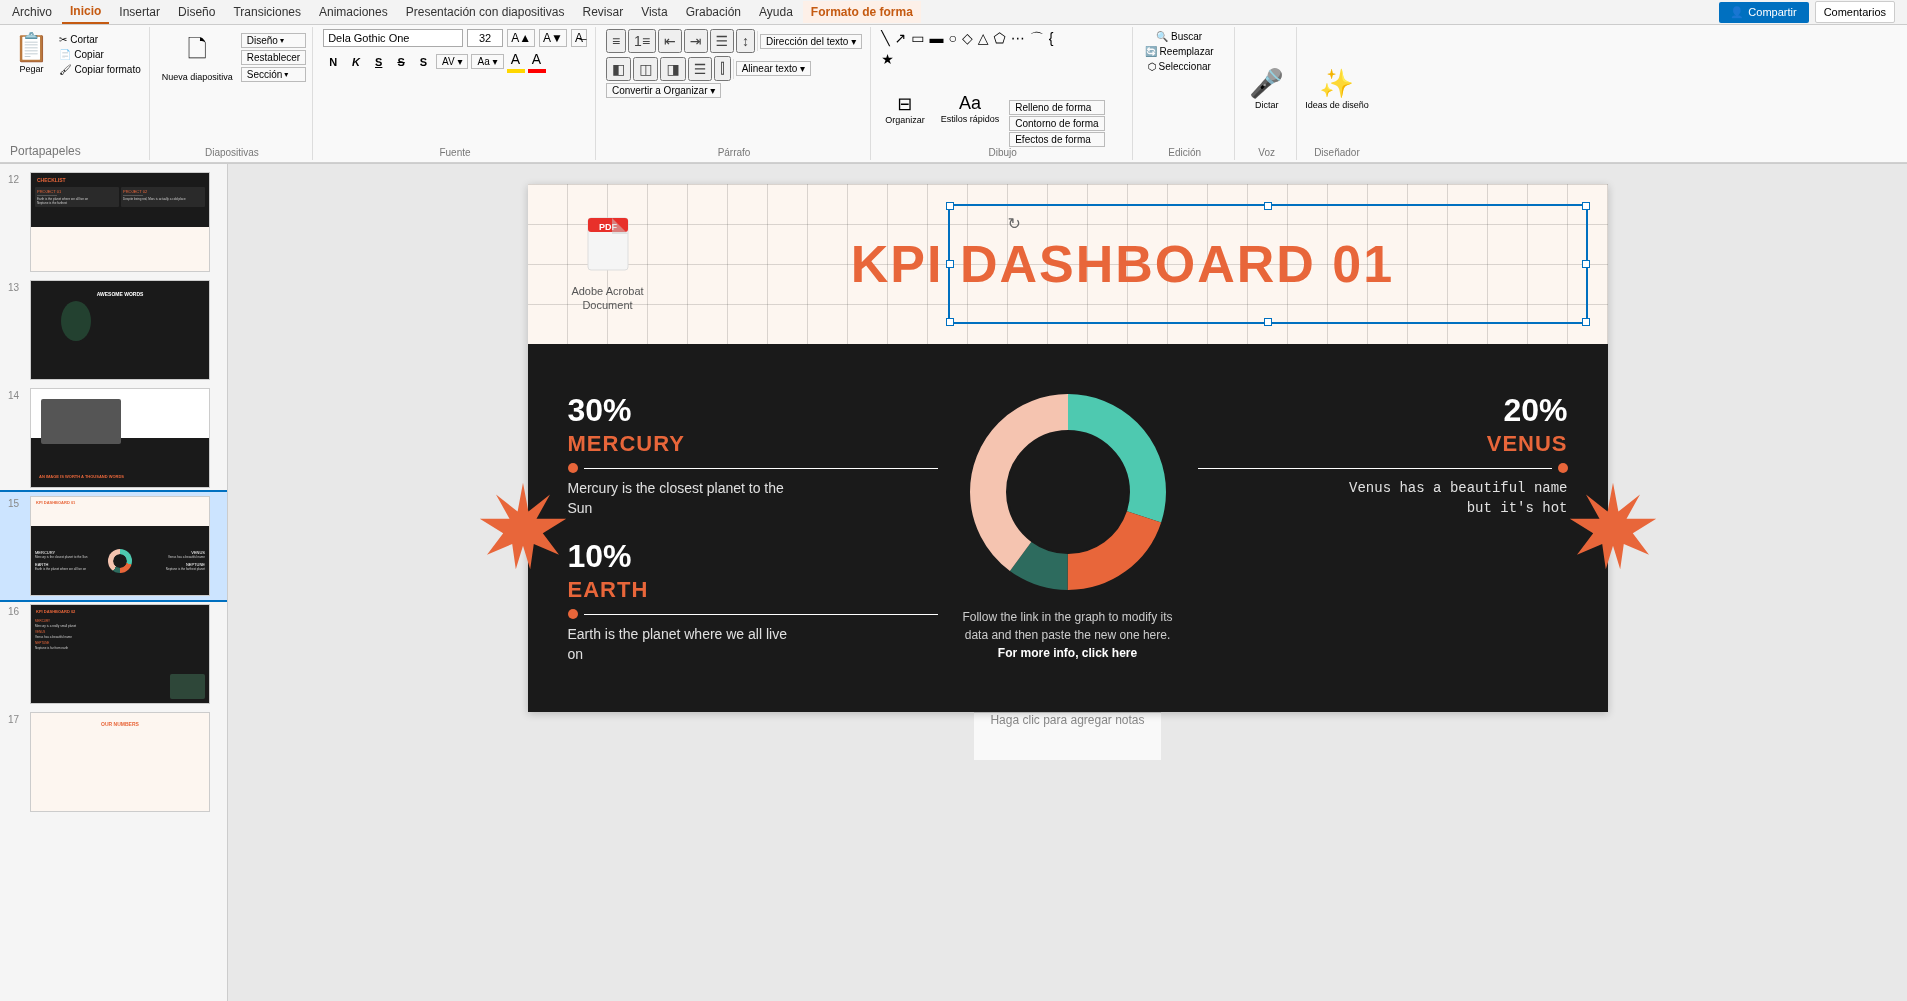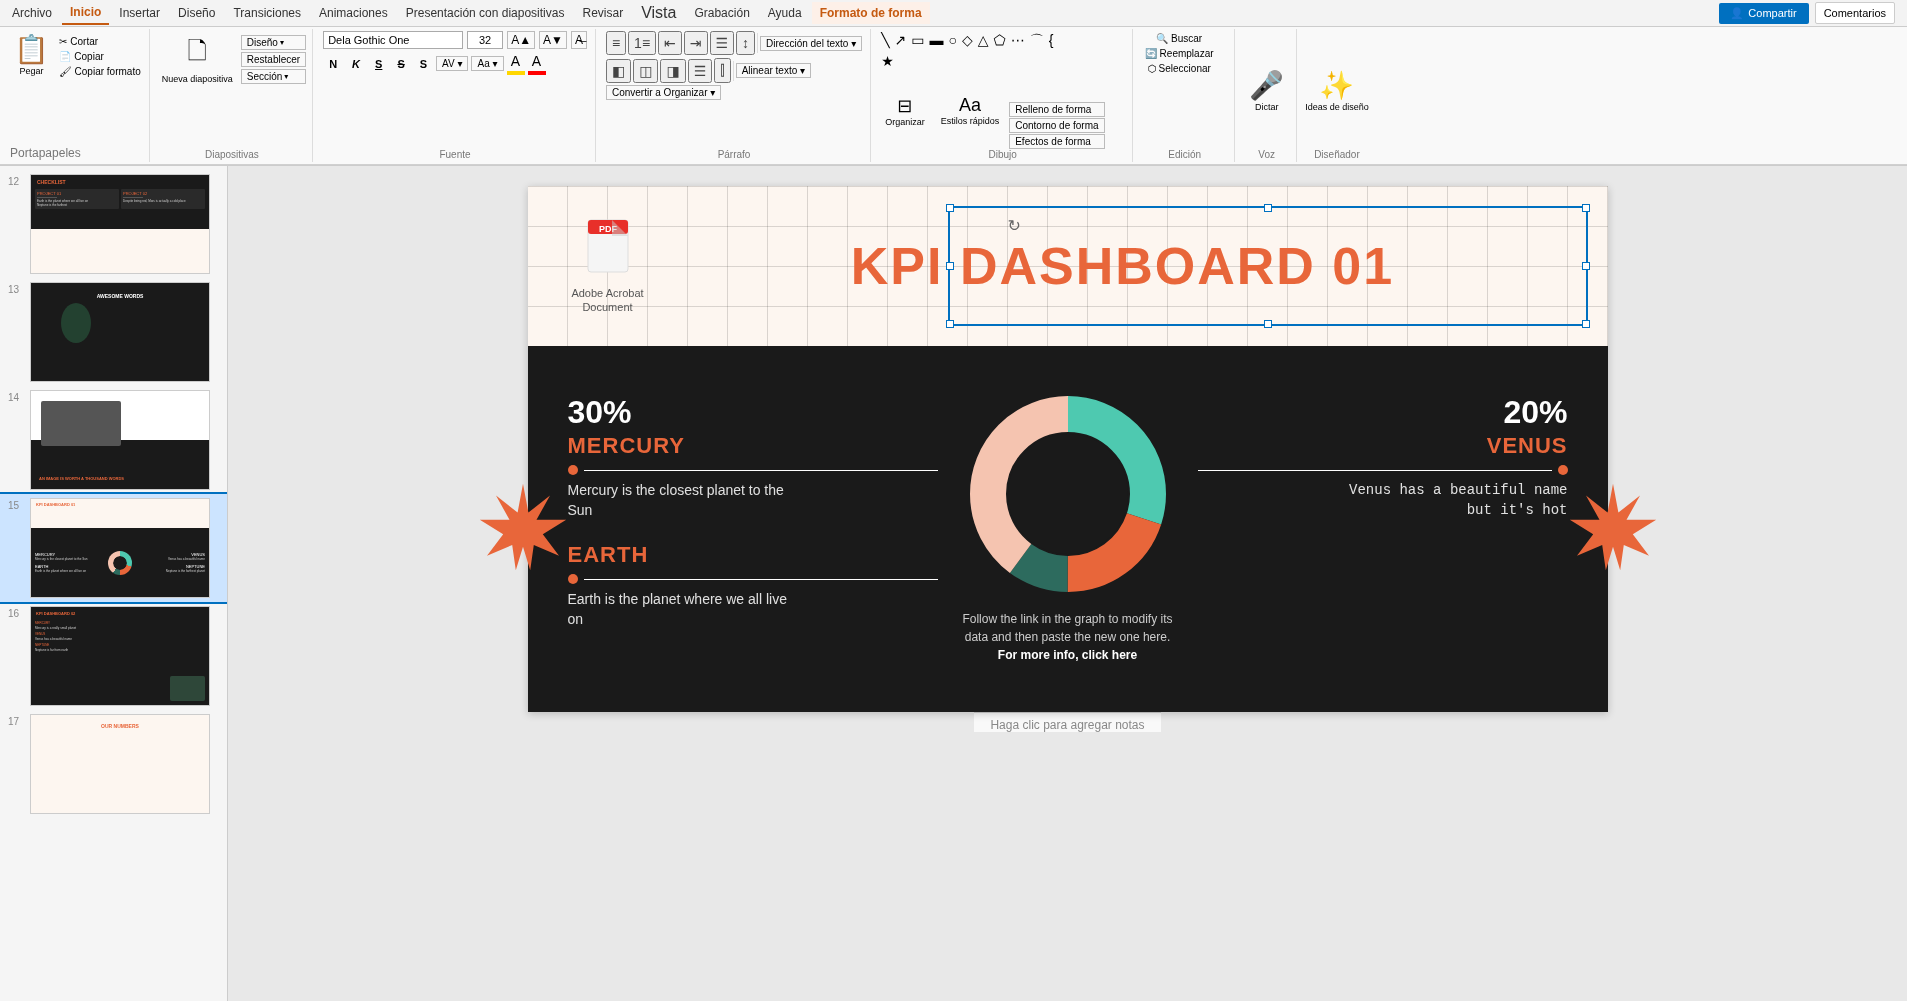--- a/index.html
+++ b/index.html
@@ -17,21 +17,21 @@
     
     .slides-panel { width: 228px; background: #f5f5f5; border-right: 1px solid #ccc; overflow-y: auto; padding: 4px 0; }
     .slide-thumb { display: flex; align-items: flex-start; padding: 4px 8px; cursor: pointer; gap: 6px; }
     .slide-num { font-size: 10px; color: #888; min-width: 16px; padding-top: 2px; }
     .slide-preview { width: 180px; height: 100px; border: 1px solid #ccc; overflow: hidden; background: white; position: relative; flex-shrink: 0; }
 
     
     .canvas-area { flex: 1; display: flex; flex-direction: column; background: #e8e8e8; overflow: hidden; }
     .canvas-scroll { flex: 1; overflow: auto; display: flex; flex-direction: column; align-items: center; padding: 20px; }
     .slide-canvas { width: 1080px; background: white; position: relative; box-shadow: 0 2px 8px rgba(0,0,0,0.2); }
-    .notes-bar { height: 20px; background: #f9f9f9; border-top: 1px solid #ccc; display: flex; align-items: flex-end; padding: 0 16px; font-size: 12px; color: #888; }
+    .notes-bar { height: 48px; background: #f9f9f9; border-top: 1px solid #ccc; display: flex; align-items: flex-start; padding: 0 16px; font-size: 12px; color: #888; }
     .status-bar { height: 28px; background: #f3f3f3; border-top: 1px solid #ccc; display: flex; align-items: center; padding: 0 12px; font-size: 11px; color: #555; justify-content: space-between; }
     .status-right { display: flex; align-items: center; gap: 12px; }
     .zoom-btn { font-size: 11px; padding: 2px 6px; background: transparent; border: none; cursor: pointer; }
 
     
     .slide-top { background: #fdf6f0; padding: 20px 40px 20px; display: flex; align-items: center; gap: 30px; min-height: 160px; position: relative; }
     .slide-top::before { content: ''; position: absolute; top: 0; left: 0; right: 0; bottom: 0; background-image: 
       repeating-linear-gradient(0deg, transparent, transparent 39px, rgba(0,0,0,0.08) 39px, rgba(0,0,0,0.08) 40px),
       repeating-linear-gradient(90deg, transparent, transparent 39px, rgba(0,0,0,0.08) 39px, rgba(0,0,0,0.08) 40px);
     }
@@ -84,21 +84,21 @@
   <div style="display:flex; align-items:center; background:#f3f3f3; border-bottom:1px solid #ccc; padding:0 4px; justify-content:space-between;">
     <div style="display:flex; align-items:center; gap:2px;">
       <span class="ribbon-tab" style="font-size:12px;padding:4px 8px;cursor:pointer;color:#333;">Archivo</span>
       <span class="ribbon-tab active" style="font-size:12px;padding:4px 8px;cursor:pointer;color:#c55a11;border-bottom:2px solid #c55a11;font-weight:600;">Inicio</span>
       <span class="ribbon-tab" style="font-size:12px;padding:4px 8px;cursor:pointer;color:#333;">Insertar</span>
       <span class="ribbon-tab" style="font-size:12px;padding:4px 8px;cursor:pointer;color:#333;">Diseño</span>
       <span class="ribbon-tab" style="font-size:12px;padding:4px 8px;cursor:pointer;color:#333;">Transiciones</span>
       <span class="ribbon-tab" style="font-size:12px;padding:4px 8px;cursor:pointer;color:#333;">Animaciones</span>
       <span class="ribbon-tab" style="font-size:12px;padding:4px 8px;cursor:pointer;color:#333;">Presentación con diapositivas</span>
       <span class="ribbon-tab" style="font-size:12px;padding:4px 8px;cursor:pointer;color:#333;">Revisar</span>
-      <span class="ribbon-tab" style="font-size:16px;padding:4px 8px;cursor:pointer;color:#333;">Vista</span>
+      <span class="ribbon-tab" style="font-size:12px;padding:4px 8px;cursor:pointer;color:#333;">Vista</span>
       <span class="ribbon-tab" style="font-size:12px;padding:4px 8px;cursor:pointer;color:#333;">Grabación</span>
       <span class="ribbon-tab" style="font-size:12px;padding:4px 8px;cursor:pointer;color:#333;">Ayuda</span>
       <span class="ribbon-tab" style="font-size:12px;padding:4px 8px;cursor:pointer;color:#c55a11;background:#fdf0e8;font-weight:600;">Formato de forma</span>
     </div>
     <div style="display:flex; align-items:center; gap:6px; padding-right:8px;">
       <button style="background:#0070c0;color:white;font-size:11px;padding:4px 12px;border:none;cursor:pointer;border-radius:2px;display:flex;align-items:center;gap:4px;">
         <span>👤</span>
         <span>Compartir</span>
       </button>
       <button style="font-size:11px;padding:4px 8px;border:1px solid #ccc;background:white;cursor:pointer;border-radius:2px;">Comentarios</button>
@@ -434,20 +434,21 @@
                 <div class="kpi-percent">30%</div>
                 <div class="kpi-name">MERCURY</div>
                 <div class="kpi-line">
                   <div class="kpi-dot"></div>
                   <div class="kpi-rule"></div>
                 </div>
                 <div class="kpi-desc">Mercury is the closest planet to the Sun</div>
               </div>
 
               <div class="kpi-item">
+                <div class="kpi-percent">10%</div>
                 <div class="kpi-name">EARTH</div>
                 <div class="kpi-line">
                   <div class="kpi-dot"></div>
                   <div class="kpi-rule"></div>
                 </div>
                 <div class="kpi-desc">Earth is the planet where we all live on</div>
               </div>
             </div>
 
             <div class="donut-wrap">

